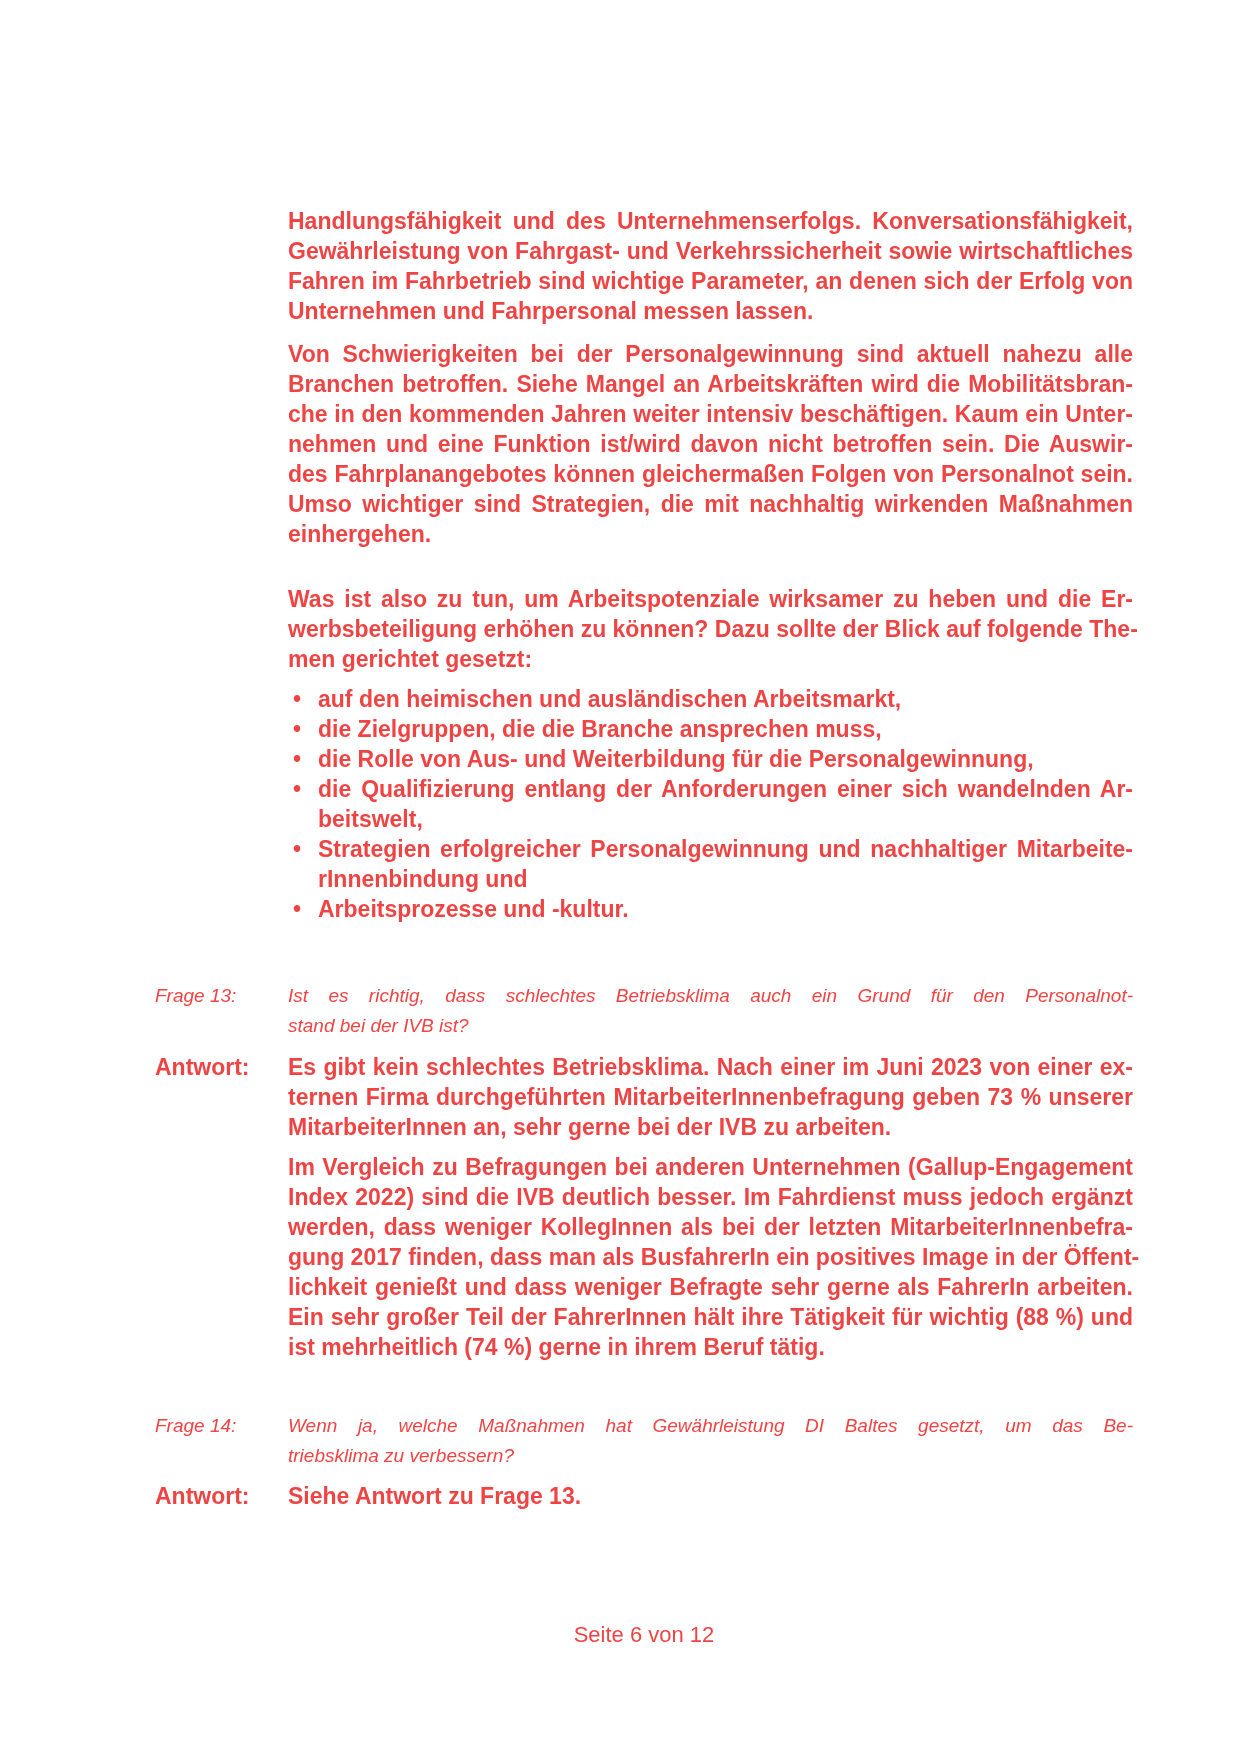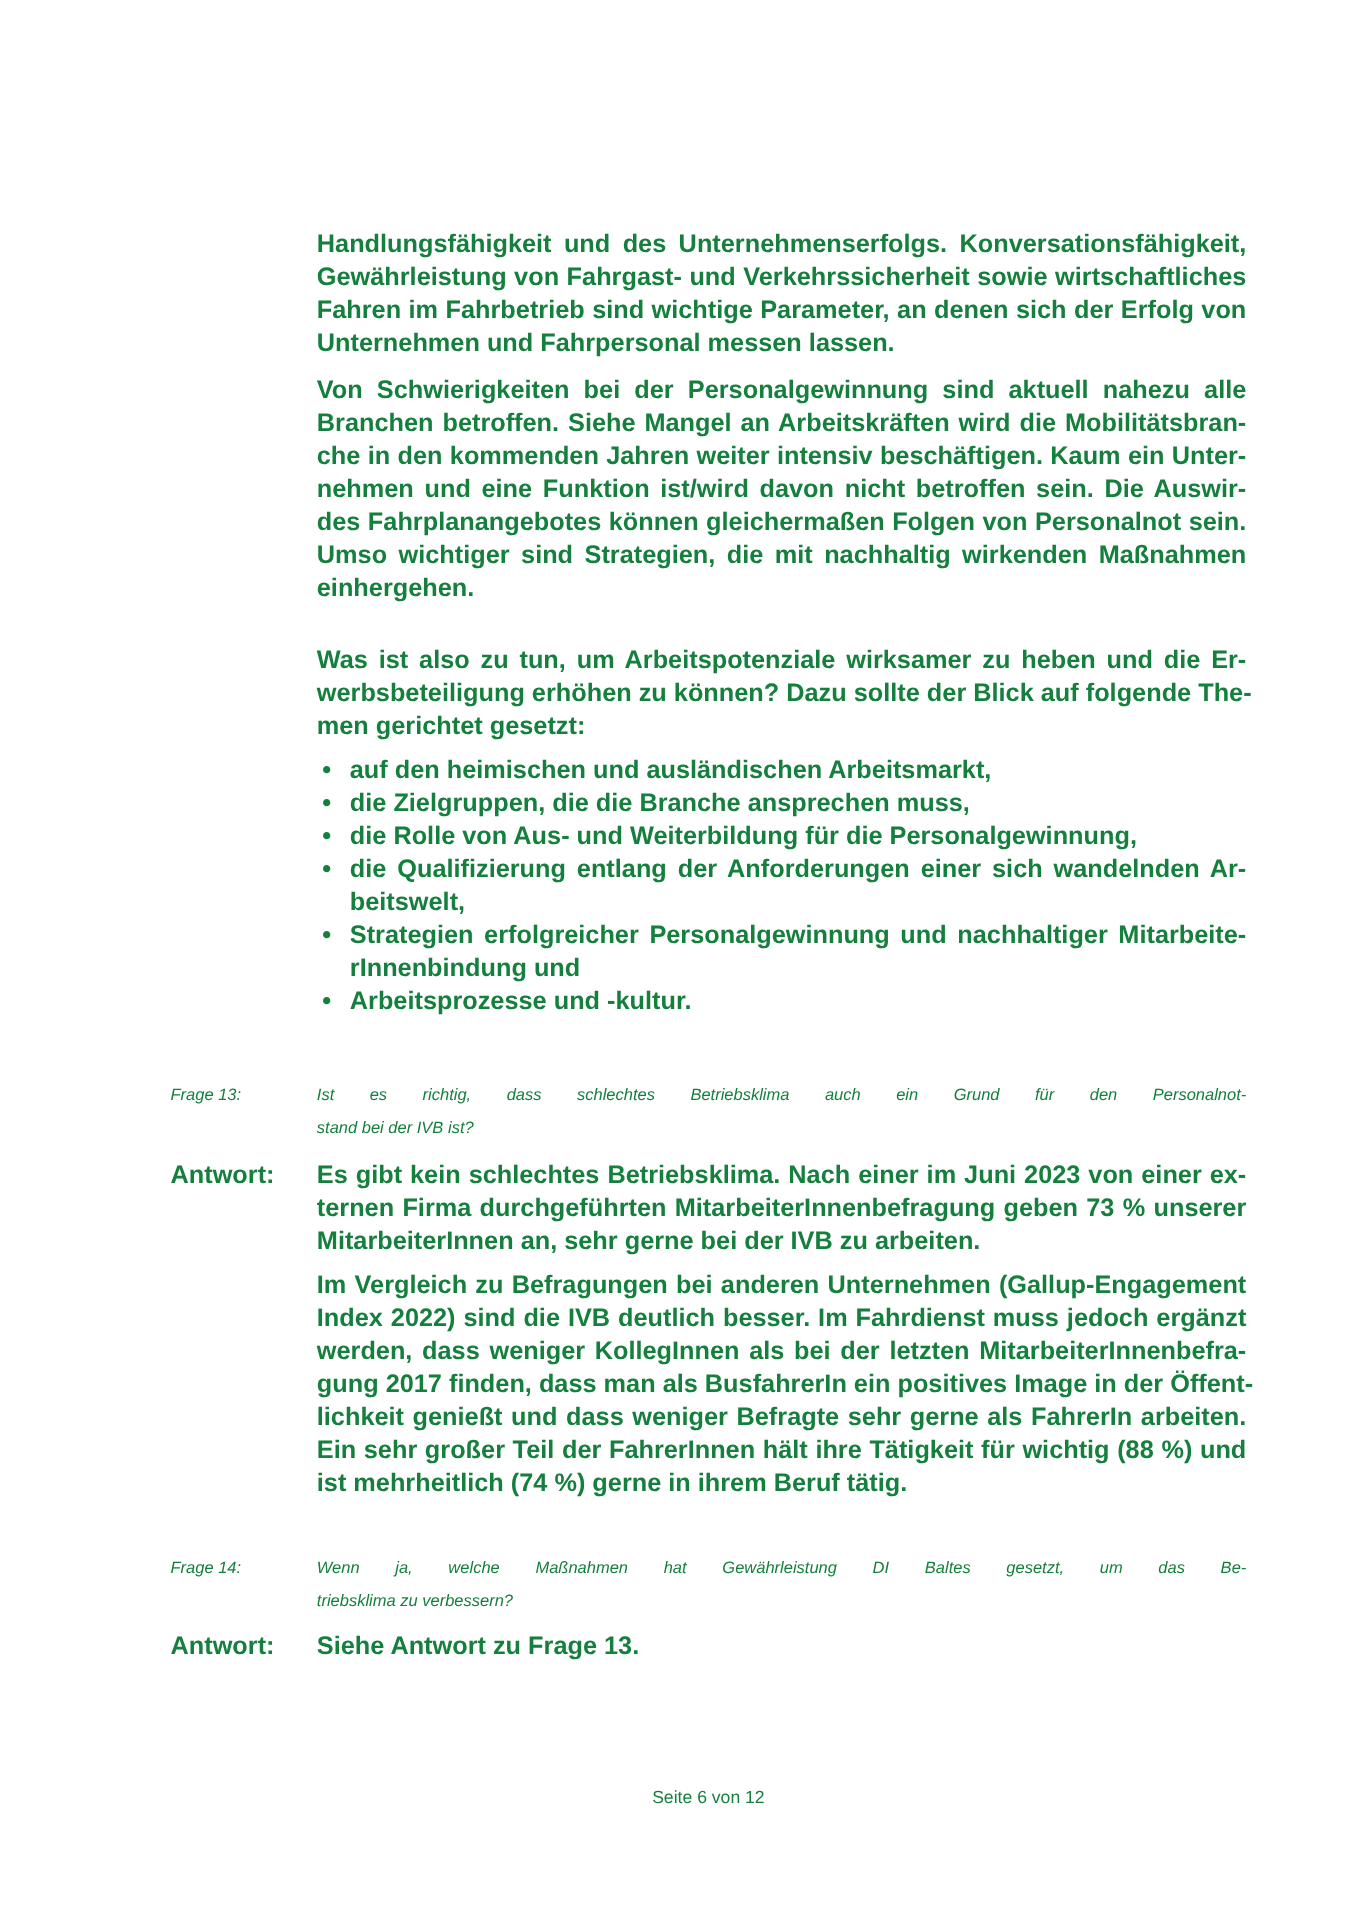--- a/index.html
+++ b/index.html
@@ -1,37 +1,37 @@
 <!DOCTYPE html>
 <html><head>
 <meta charset="utf-8">
 <style>
   html, body { margin: 0; padding: 0; background: #ffffff; }
   .page {
     position: relative;
     width: 1241px;
     height: 1755px;
     background: #ffffff;
-    color: #15803d;
+    color: #ef4444;
     font-family: "Liberation Sans", "DejaVu Sans", sans-serif;
     overflow: hidden;
   }
   .sec { position: absolute; left: 288px; width: 845px; }
   .qa-row { position: absolute; left: 155px; width: 978px; }
   .qa-label { position: absolute; left: 0; top: 0; white-space: nowrap; }
   .qa-body { margin-left: 133px; width: 845px; }
   .bold-text  { font-weight: 700; font-style: normal; font-size: 23px; line-height: 30px; }
-  .italic-text{ font-weight: 400; font-style: italic; font-size: 15px; line-height: 30px; }
+  .italic-text{ font-weight: 400; font-style: italic; font-size: 19px; line-height: 30px; }
   .ln { white-space: nowrap; text-align: justify; text-align-last: justify; }
   .ln.last { text-align-last: left; }
   .bullet-item { position: relative; padding-left: 30px; }
   .bullet-dot { position: absolute; left: 5px; top: 0; width: 24px; line-height: 30px; text-align: left; }
   .footer {
     position: absolute; left: 155px; top: 1622px; width: 978px;
-    text-align: center; font-weight: 400; font-size: 16px; line-height: 26px;
+    text-align: center; font-weight: 400; font-size: 22px; line-height: 26px;
   }
 </style>
 </head>
 <body>
 
 <div class="page">
 
   <div class="sec bold-text" style="top:206px">
       <div class="ln">Handlungsfähigkeit und des Unternehmenserfolgs. Konversationsfähigkeit,</div>
       <div class="ln">Gewährleistung von Fahrgast- und Verkehrssicherheit sowie wirtschaftliches</div>

